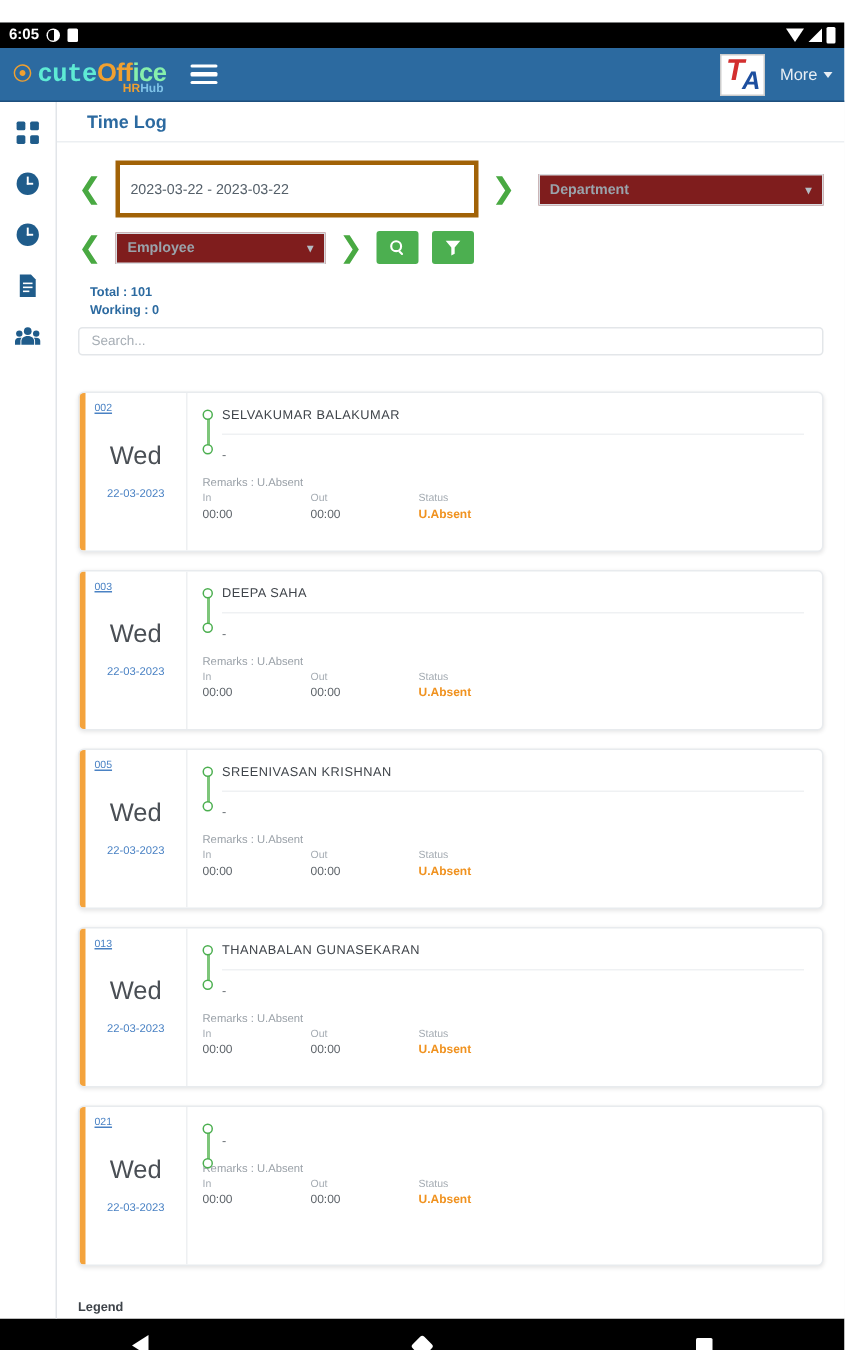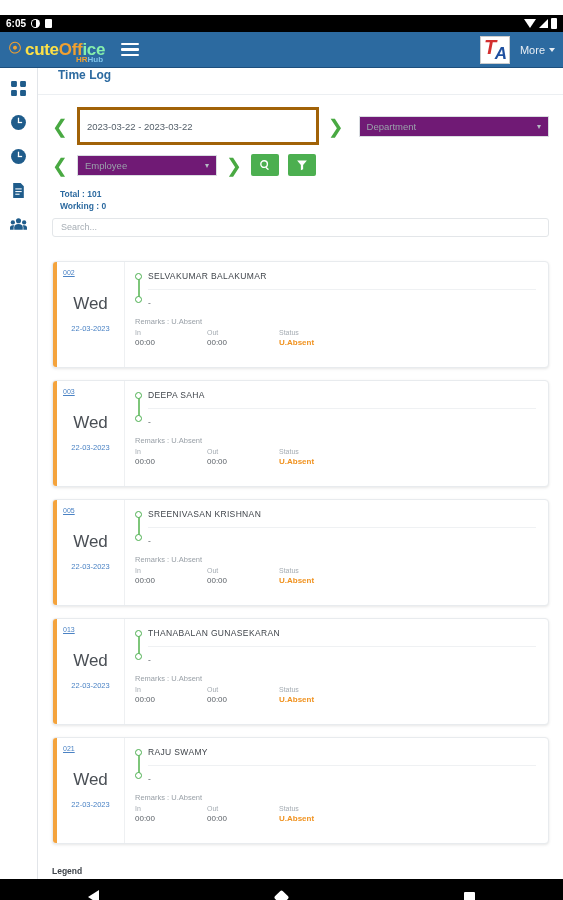--- a/index.html
+++ b/index.html
@@ -33,21 +33,21 @@
   
   .appbar {
     height:36px; background:#2c6aa0;
     display:flex; align-items:center; padding:0 8px;
     border-bottom:1px solid #1d4f7d;
   }
   .brand { display:flex; align-items:flex-end; gap:3px; }
   .brand-icon { color:#f0a030; font-size:14px; line-height:1; padding-bottom:3px; }
   .brand-wrap { position:relative; line-height:1; }
   .brand-txt { font-size:17px; font-weight:bold; letter-spacing:-.3px;}
-  .brand-cute { color:#fde047; }
+  .brand-cute { color:#5eead4;font-family:Liberation Mono, monospace; }
   .brand-off  { color:#f0a030; }
   .brand-ice  { color:#86efac; }
   .brand-sub { position:absolute; right:2px; top:15px; font-size:8px; font-weight:bold;}
   .sub-hr { color:#f0a030; }
   .sub-hub { color:#7fc3e8; }
   .hamburger { margin-left:16px; display:flex; flex-direction:column; gap:3px; cursor:pointer;}
   .hamburger span { display:block; width:18px; height:2.6px; background:#fff; border-radius:1px;}
   .appbar-right { margin-left:auto; display:flex; align-items:center; gap:10px;}
   .ta-logo { width:30px; height:28px; background:#fff; border:1px solid #ccc;
              display:flex; align-items:center; justify-content:center;
@@ -64,33 +64,33 @@
   .body-row { display:flex; height:811px; }
   .sidebar { width:38px; background:#ffffff; padding-top:12px;
              display:flex; flex-direction:column; align-items:center; gap:17px;
              border-right:1px solid #e2e5e9; }
   .side-ic { width:17px; height:17px; color:#1f5c8b; display:flex;
              align-items:center; justify-content:center; cursor:pointer;}
   .side-ic svg { width:17px; height:17px; fill:#1f5c8b; }
 
   .content { flex:1; background:#ffffff; overflow:hidden; position:relative; }
 
-  .titlebar { height:27px; display:flex; padding:0 0 0 20px;
+  .titlebar { height:27px; display:flex; align-items:center; padding:0 0 0 20px;
               border-bottom:1px solid #eceff2;}
   .page-title { color:#2c6aa0; font-size:12px; font-weight:bold; }
 
   .filters { padding:12px 14px 0 14px; }
   .frow { display:flex; align-items:center; gap:9px; margin-bottom:9px; }
   .arrow { color:#49a942; font-size:19px; font-weight:bold; line-height:1; cursor:pointer;
            font-family:"DejaVu Sans", sans-serif; }
   .date-input { width:245px; height:21px; border:3px solid #a16207; background:#fff;
                 font-size:9.5px; color:#55606a; padding:16px 7px; display:flex; align-items:center;}
-  .sel { height:21px; border:1px solid #d9dde1; background:#701a75; font-size:9.5px;
+  .sel { height:21px; border:1px solid #d9dde1; background:#7f1d1d; font-size:9.5px;
          color:#9aa3ab; padding:0 7px; display:flex; align-items:center;
-         justify-content:space-between; }
+         justify-content:space-between;font-weight:bold; }
   .sel .ca { color:#b4bcc3; font-size:8px; }
   .sel-dept { width:193px; margin-left:6px;}
   .sel-emp { width:140px; }
   .gbtn { width:28px; height:22px; background:#4caf50; border:none; border-radius:2px;
           color:#fff; display:flex; align-items:center; justify-content:center; cursor:pointer;}
   .gbtn svg { width:12px; height:12px; fill:#fff; }
 
   .stats { padding:3px 0 0 22px; font-size:8.5px; font-weight:bold; line-height:1.45;}
   .stats div { color:#2c6aa0; }
   .search-wrap { padding:5px 14px 12px 14px; }
@@ -419,21 +419,20 @@
             <div class="card-left">
               <span class="emp-id">021</span>
               <span class="day">Wed</span>
               <span class="cdate">22-03-2023</span>
             </div>
             <div class="card-right">
               <div class="tl">
                 <span class="tl-line"></span>
                 <span class="dot dot-a"></span>
                 <span class="dot dot-b"></span>
-                <div class="emp-name">RAJU SWAMY</div>
                 <div class="tl-sec">-</div>
               </div>
               <div class="det">
                 <div class="remarks">Remarks : U.Absent</div>
                 <div class="grid">
                   <div class="col">
                     <div class="col-hd">In</div>
                     <div class="col-vl">00:00</div>
                   </div>
                   <div class="col">

